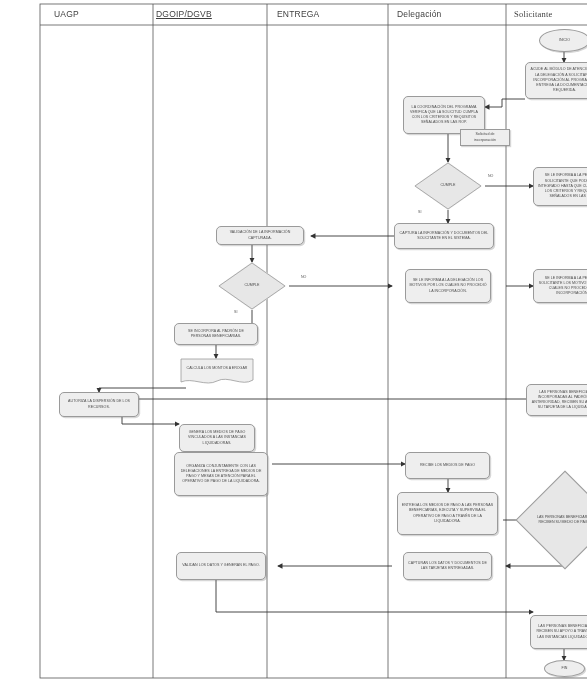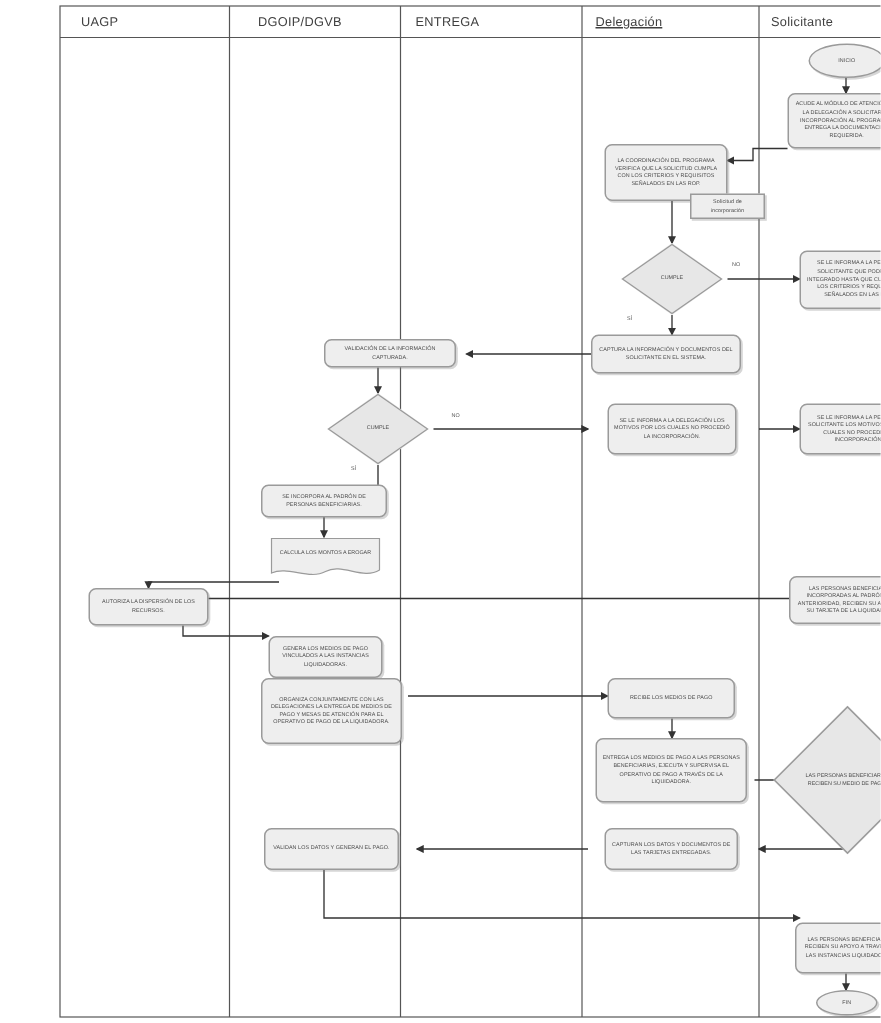--- a/index.html
+++ b/index.html
@@ -139,24 +139,24 @@
 
       <path d="M180,580 L180,612 L497,612" marker-end="url(#arrow)"></path>
 
       <path d="M528,649 L528,660" marker-end="url(#arrow)"></path>
     </g>
   </svg>
 
   <div class="nodes">
 
     <div class="lane-title" style="left:18px;top:9px;">UAGP</div>
-    <div class="lane-title" style="left:136px;top:9px;">DGOIP/DGVB</div>
+    <div class="lane-title" style="left:120px;top:9px;text-decoration:underline;">DGOIP/DGVB</div>
     <div class="lane-title" style="left:241px;top:9px;">ENTREGA</div>
-    <div class="lane-title" style="left:361px;top:9px;text-decoration:underline;">Delegación</div>
-    <div class="lane-title" style="left:478px;top:9px;">Solicitante</div>
+    <div class="lane-title" style="left:361px;top:9px;">Delegación</div>
+    <div class="lane-title" style="left:478px;top:9px;font-family:Liberation Serif, serif;">Solicitante</div>
 
     <div class="node term" style="left:503px;top:29px;width:51px;height:23px;">INICIO</div>
 
     <div class="node proc" style="left:489px;top:62px;width:79px;height:37px;">ACUDE AL MÓDULO DE ATENCIÓN O A LA DELEGACIÓN A SOLICITAR SU INCORPORACIÓN AL PROGRAMA Y ENTREGA LA DOCUMENTACIÓN REQUERIDA.</div>
 
     <div class="node proc" style="left:497px;top:167px;width:79px;height:39px;">SE LE INFORMA A LA PERSONA SOLICITANTE QUE PODRÁ SER INTEGRADO HASTA QUE CUMPLA CON LOS CRITERIOS Y REQUISITOS SEÑALADOS EN LAS ROP.</div>
 
     <div class="node proc" style="left:497px;top:269px;width:79px;height:34px;">SE LE INFORMA A LA PERSONA SOLICITANTE LOS MOTIVOS POR LOS CUALES NO PROCEDIÓ LA INCORPORACIÓN.</div>
 
     <div class="node proc" style="left:490px;top:384px;width:84px;height:32px;">LAS PERSONAS BENEFICIARIAS INCORPORADAS AL PADRÓN CON ANTERIORIDAD, RECIBEN SU APOYO EN SU TARJETA DE LA LIQUIDADORA.</div>

